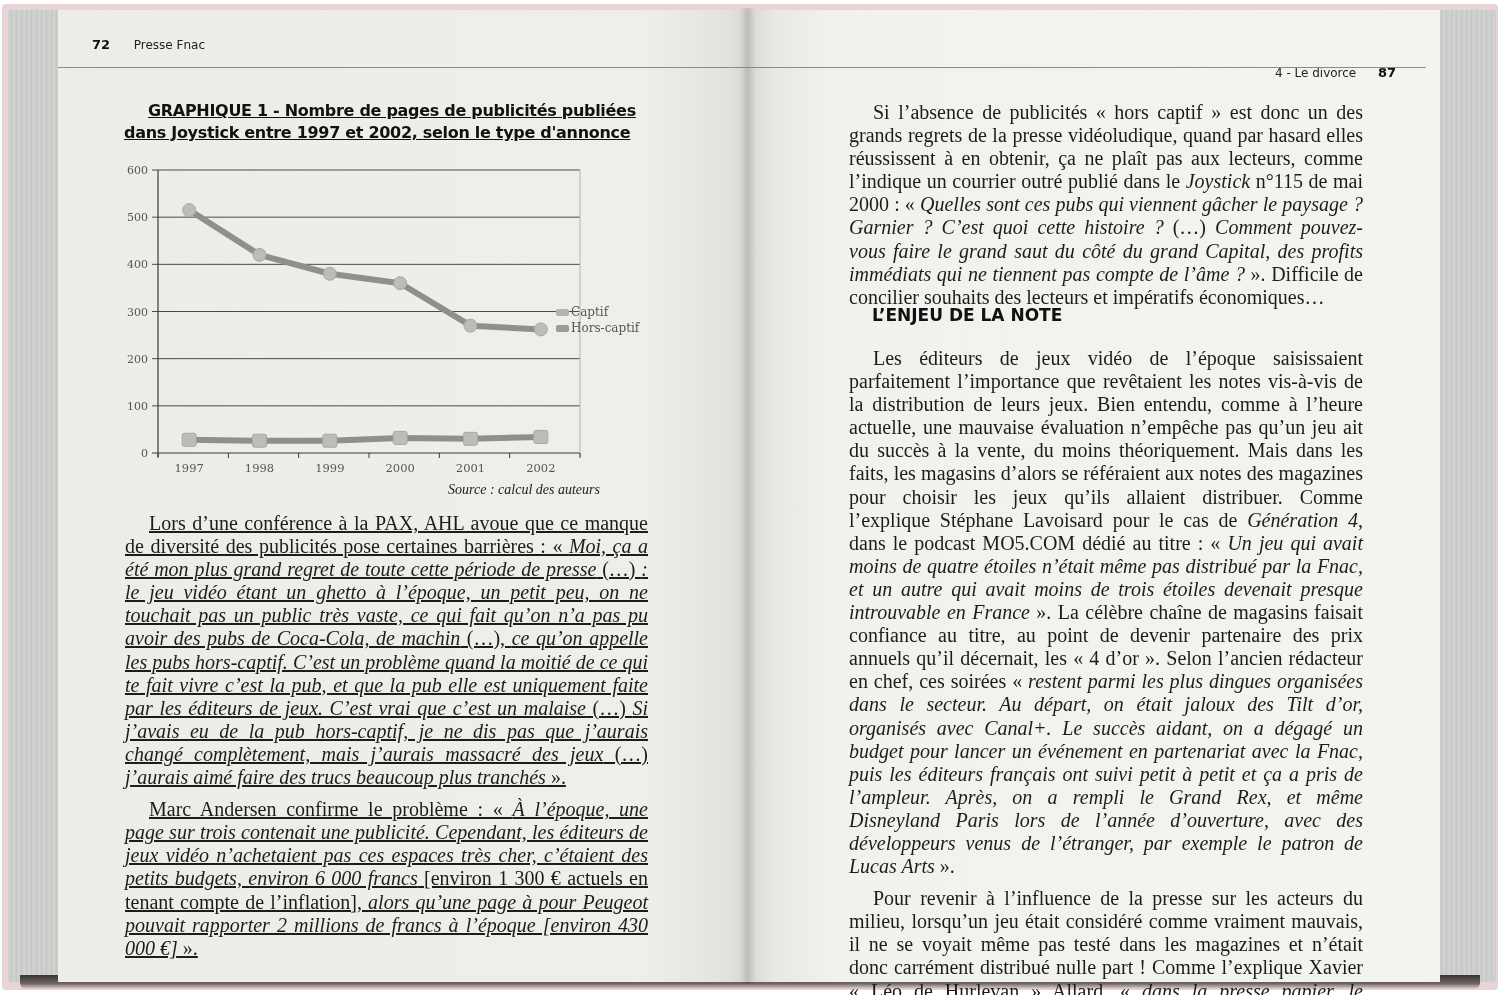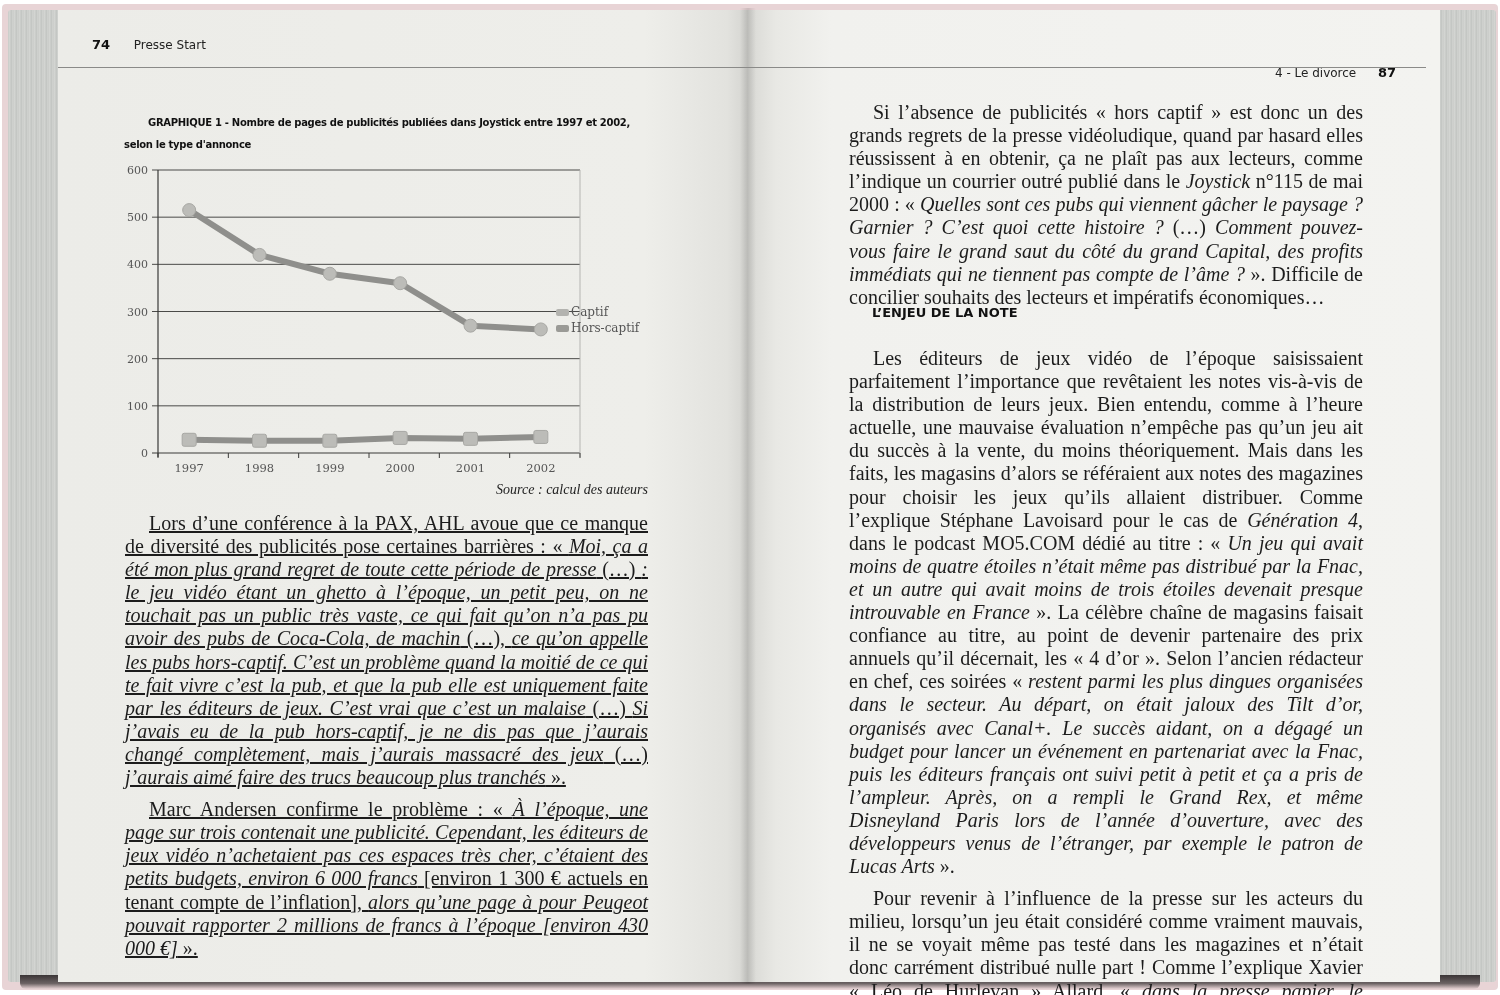--- a/index.html
+++ b/index.html
@@ -52,51 +52,51 @@
     position: absolute; top: 67px; height: 1px; background: #8a8a88;
   }
   .text {
     position: absolute; font-size: 20px; line-height: 23.1px; color: #1c1c1c;
     text-align: justify; hyphens: auto;
   }
   .text p { margin: 0; text-indent: 24px; }
   .text p + p { margin-top: 9px; }
   .text i { font-style: italic; }
   .fig-title {
-    position: absolute; left: 124px; top: 112px; width: 528px;
-    font-family: "DejaVu Sans", sans-serif; font-weight: bold; font-size: 10px;
-    line-height: 22px; color: #111; letter-spacing: -0.3px; text-indent: 24px;
+    position: absolute; left: 124px; top: 100px; width: 528px;
+    font-family: "DejaVu Sans", sans-serif; font-weight: bold; font-size: 16px;
+    line-height: 22px; color: #111; letter-spacing: -0.3px; text-indent: 24px; text-decoration: underline;
   }
   .source {
-    position: absolute; left: 400px; top: 482px; width: 248px; text-align: right;
+    position: absolute; left: 400px; top: 482px; width: 248px; text-align: center;
     font-style: italic; font-size: 14px; color: #222;
   }
   .section-head {
     position: absolute; left: 872px; top: 305px;
-    font-family: "DejaVu Sans", sans-serif; font-weight: bold; font-size: 13px; color: #111;
+    font-family: "DejaVu Sans", sans-serif; font-weight: bold; font-size: 17px; color: #111;
   }
   svg text { font-family: "DejaVu Serif", serif; }
 </style>
 </head>
 <body>
 
 <div class="book">
   <div class="cover"></div>
   <div class="block-left"></div>
   <div class="block-right"></div>
   <div class="shadow-bottom"></div>
 
   <div class="page page-left"></div>
   <div class="page page-right"></div>
   <div class="gutter"></div>
 
   <div class="run-head" style="left:92px;">
-    <span class="num">74</span>
+    <span class="num">72</span>
     <span style="display:inline-block;width:16px;"></span>
-    <span>Presse Start</span>
+    <span>Presse Fnac</span>
   </div>
   <div class="rule" style="left:58px;width:690px;"></div>
 
   <div class="run-head" style="left:1240px;width:156px;text-align:right;margin-top:28px;">
     <span>4 - Le divorce</span>
     <span style="display:inline-block;width:14px;"></span>
     <span class="num">87</span>
   </div>
   <div class="rule" style="left:748px;width:678px;"></div>
 

